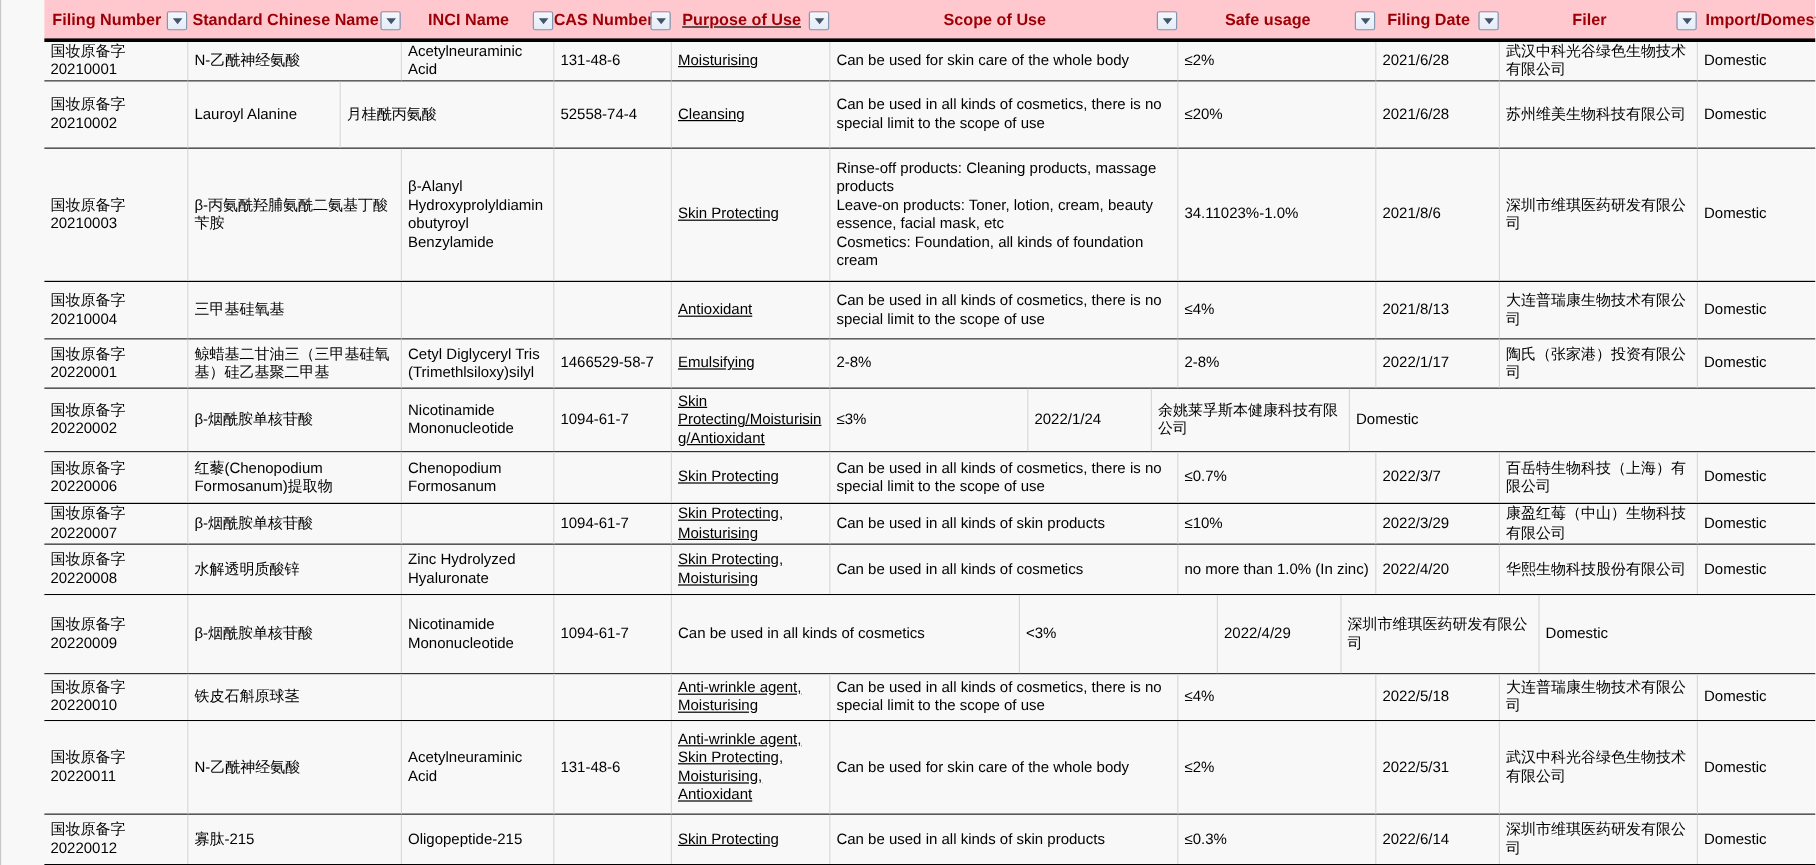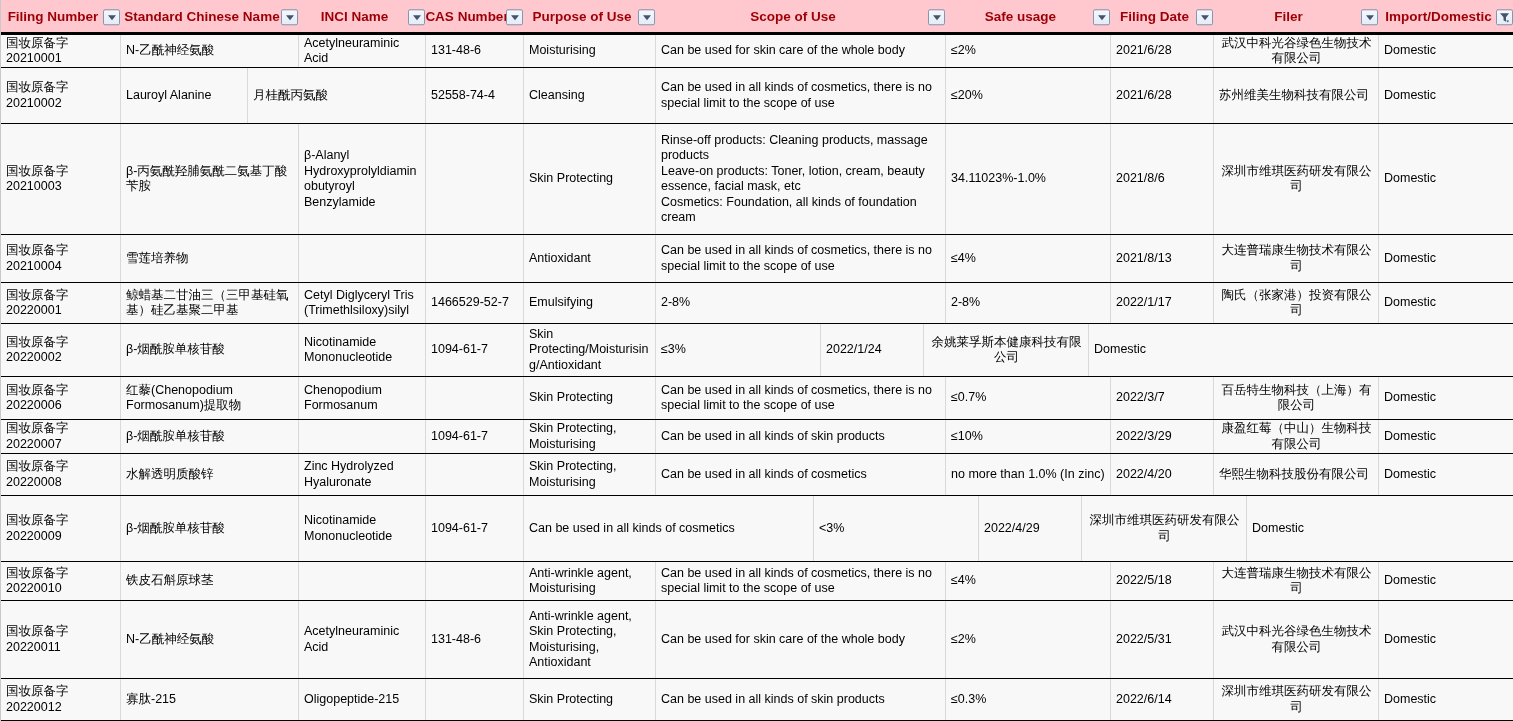--- a/index.html
+++ b/index.html
@@ -4,21 +4,21 @@
 <style>
   :root{
     --header-bg:#FFC7CE; --header-text:#9C0006; --row-bg:#F8F8F8;
     --body-text:#000000; --grid-h:#000000; --grid-v:#D9D9D9;
     --btn-bg:#E4ECF7; --btn-border:#8496B0; --btn-glyph:#44546A;
   }
   *{box-sizing:border-box;margin:0;padding:0;}
   html,body{background:#fff;}
   body{font-family:"Liberation Sans","DejaVu Sans",sans-serif;color:var(--body-text);}
   .sheet{position:relative;width:1513px;height:721px;overflow:hidden;background:var(--row-bg);
-         border-left:1px solid #c9c9c9;}
+         border-left:1px solid #c9c9c9;padding-left:36px;}
   
   .header-row{display:flex;height:35px;background:var(--header-bg);
               border-bottom:3px solid var(--grid-h);}
   .hcell{position:relative;display:flex;align-items:center;justify-content:center;
          overflow:hidden;white-space:nowrap;height:100%;flex:none;}
   .hlabel{font-size:13.5px;font-weight:bold;color:var(--header-text);padding:0 18px 0 2px;}
   .filter-btn{position:absolute;right:1px;top:50%;transform:translateY(-42%);
               width:17px;height:16px;background:linear-gradient(#f4f8fd,var(--btn-bg));
               border:1px solid var(--btn-border);border-radius:2px;
               display:flex;align-items:center;justify-content:center;cursor:pointer;}
@@ -27,22 +27,22 @@
   .filter-btn .funnel{display:none;}
   .filter-btn.filtered .funnel{display:block;}
   
   .row{display:flex;background:var(--row-bg);border-bottom:1px solid var(--grid-h);}
   .cell{flex:none;display:flex;align-items:center;overflow:hidden;
         border-right:1px solid var(--grid-v);padding:1px 4px 1px 5px;
         font-size:12.5px;line-height:1.24;word-break:break-word;}
   .cell.pre{white-space:pre-line;}
   
   .c0{width:120px;} .c1{width:178px;} .c2{width:127px;} .c3{width:98px;}
-  .c4{width:132px;} .c5{width:290px;align-items:center;} .c6{width:165px;text-align:center;} .c7{width:103px;}
-  .c8{width:165px;text-align:center;} .c9{width:135px;border-right:none;}
+  .c4{width:132px;text-decoration:underline;} .c5{width:290px;align-items:center;} .c6{width:165px;text-align:center;} .c7{width:103px;}
+  .c8{width:165px;} .c9{width:135px;border-right:none;}
   
   #table-body .row:nth-child(1){height:33px;}
   #table-body .row:nth-child(2){height:56px;}
   #table-body .row:nth-child(3){height:111px;}
   #table-body .row:nth-child(4){height:48px;}
   #table-body .row:nth-child(5){height:41px;}
   #table-body .row:nth-child(6){height:53px;}
   #table-body .row:nth-child(7){height:43px;}
   #table-body .row:nth-child(8){height:34px;}
   #table-body .row:nth-child(9){height:42px;}
@@ -168,36 +168,36 @@
 Leave-on products: Toner, lotion, cream, beauty essence, facial mask, etc
 Cosmetics: Foundation, all kinds of foundation cream</div>
     <div class="cell c6">34.11023%-1.0%</div>
     <div class="cell c7">2021/8/6</div>
     <div class="cell c8">深圳市维琪医药研发有限公司</div>
     <div class="cell c9">Domestic</div>
   </div>
       <div class="row">
     <div class="cell c0 pre">国妆原备字
 20210004</div>
-    <div class="cell c1">雪莲培养物</div>
+    <div class="cell c1">三甲基硅氧基</div>
     <div class="cell c2"></div>
     <div class="cell c3"></div>
     <div class="cell c4">Antioxidant</div>
     <div class="cell c5 pre">Can be used in all kinds of cosmetics, there is no special limit to the scope of use</div>
     <div class="cell c6">≤4%</div>
     <div class="cell c7">2021/8/13</div>
     <div class="cell c8">大连普瑞康生物技术有限公司</div>
     <div class="cell c9">Domestic</div>
   </div>
       <div class="row">
     <div class="cell c0 pre">国妆原备字
 20220001</div>
     <div class="cell c1">鲸蜡基二甘油三（三甲基硅氧基）硅乙基聚二甲基</div>
     <div class="cell c2">Cetyl Diglyceryl Tris (Trimethlsiloxy)silyl</div>
-    <div class="cell c3">1466529-52-7</div>
+    <div class="cell c3">1466529-58-7</div>
     <div class="cell c4">Emulsifying</div>
     <div class="cell c5 pre">2-8%</div>
     <div class="cell c6">2-8%</div>
     <div class="cell c7">2022/1/17</div>
     <div class="cell c8">陶氏（张家港）投资有限公司</div>
     <div class="cell c9">Domestic</div>
   </div>
       <div class="row">
     <div class="cell c0 pre">国妆原备字
 20220002</div>

